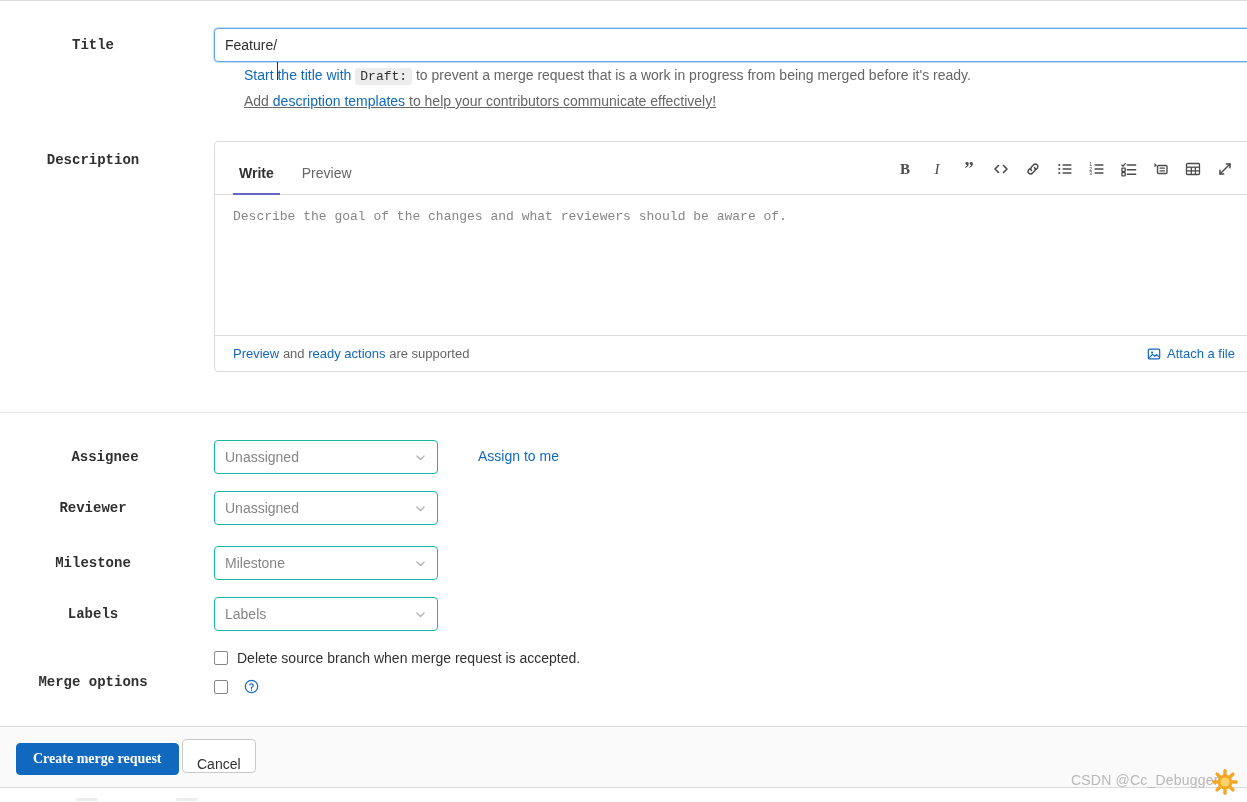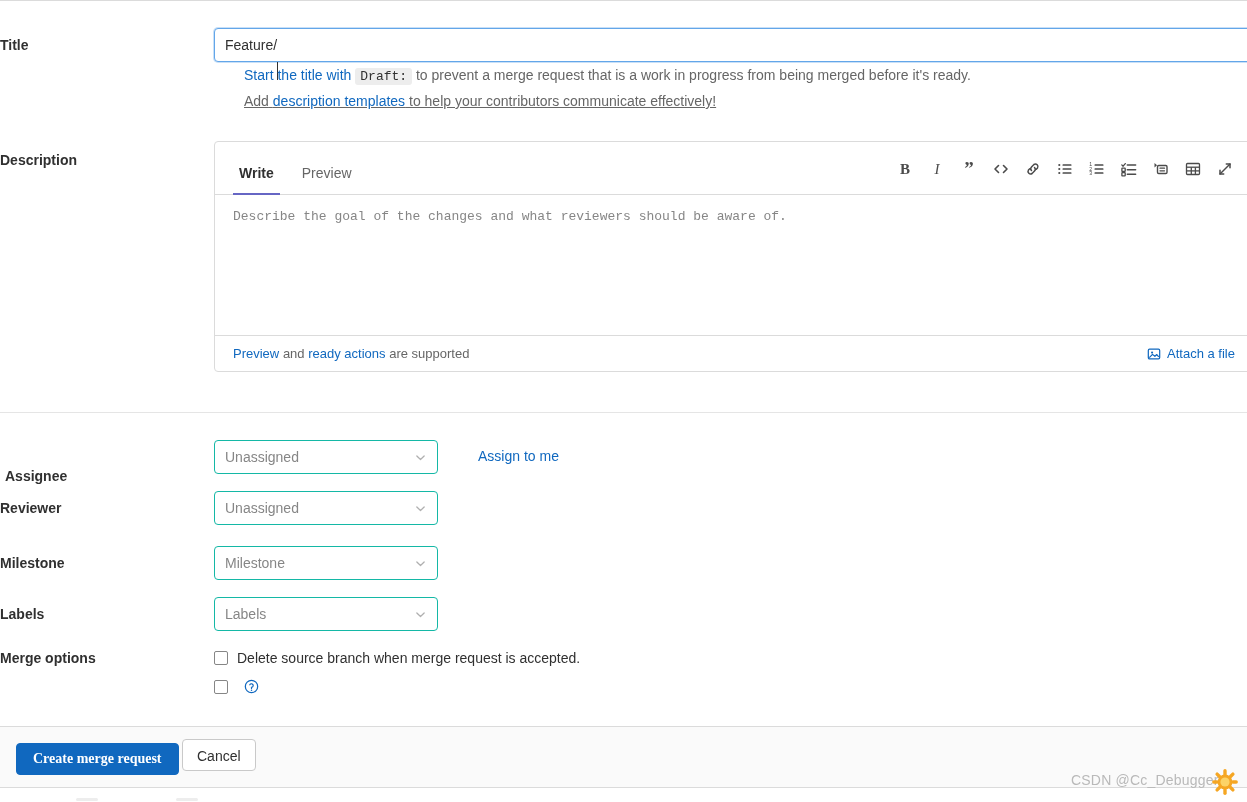--- a/index.html
+++ b/index.html
@@ -18,24 +18,25 @@
   }
   .top-rule {
     position: absolute; top: 0; left: 0; width: 1247px; height: 1px;
     background: #dbdbdb;
   }
 
   
   .title-row { position: absolute; top: 28px; left: 0; width: 1247px; }
   .field-label {
     position: absolute;
-    text-align: left;
+    text-align: center;
     font-size: 14px;
     font-weight: bold;
     color: #303030;
+    font-family: Liberation Mono, monospace;
   }
   .lbl-title { left: 0; width: 186px; top: 9px; }
   .title-input {
     position: absolute; left: 214px; top: 0;
     width: 1040px; height: 34px;
     border: 1px solid #63a6e9;
     border-radius: 4px;
     background: #fff;
     box-shadow: 0 0 0 1px rgba(99,166,233,0.35);
     font-family: "Liberation Sans", sans-serif;
@@ -157,34 +158,34 @@
     color: #868686;
     cursor: pointer;
     justify-content: space-between;
   }
   .chev { color: #b0b0b0; display: flex; align-items: center; }
   .assign-me {
     position: absolute; left: 478px;
     font-size: 14px; color: #1068bf; cursor: pointer;
   }
 
-  .lbl-assignee  { left: 5px; width: 186px; top: 449px; margin-top: 19px; }
+  .lbl-assignee  { left: 12px; width: 186px; top: 449px; }
   .sel-assignee  { top: 440px; }
   .txt-assignme  { top: 448px; }
 
   .lbl-reviewer  { left: 0; width: 186px; top: 500px; }
   .sel-reviewer  { top: 491px; }
 
   .lbl-milestone { left: 0; width: 186px; top: 555px; }
   .sel-milestone { top: 546px; }
 
   .lbl-labels    { left: 0; width: 186px; top: 606px; }
   .sel-labels    { top: 597px; }
 
-  .lbl-merge     { left: 0; width: 186px; top: 650px; }
+  .lbl-merge     { left: 0; width: 186px; top: 674px; }
 
   .check-line {
     position: absolute; left: 214px;
     display: flex; align-items: center;
     font-size: 14px; color: #303030;
   }
   .check-1 { top: 650px; }
   .check-2 { top: 679px; }
   .cbox {
     width: 14px; height: 14px;
@@ -225,21 +226,21 @@
     font-family: Liberation Serif, serif;
   }
   .btn-secondary {
     position: absolute; left: 182px; top: 12px;
     height: 32px;
     background: #fff;
     border: 1px solid #c9c9c9;
     border-radius: 4px;
     color: #303030;
     font-size: 14px;
-    padding: 8px 14px;
+    padding: 16px 14px;
     cursor: pointer;
     font-family: "Liberation Sans", sans-serif;
   }
 
   
   .ghost {
     position: absolute; top: 798px; height: 3px;
     background: #ededed; border-radius: 2px;
   }
   .ghost-a { left: 76px; width: 22px; }

